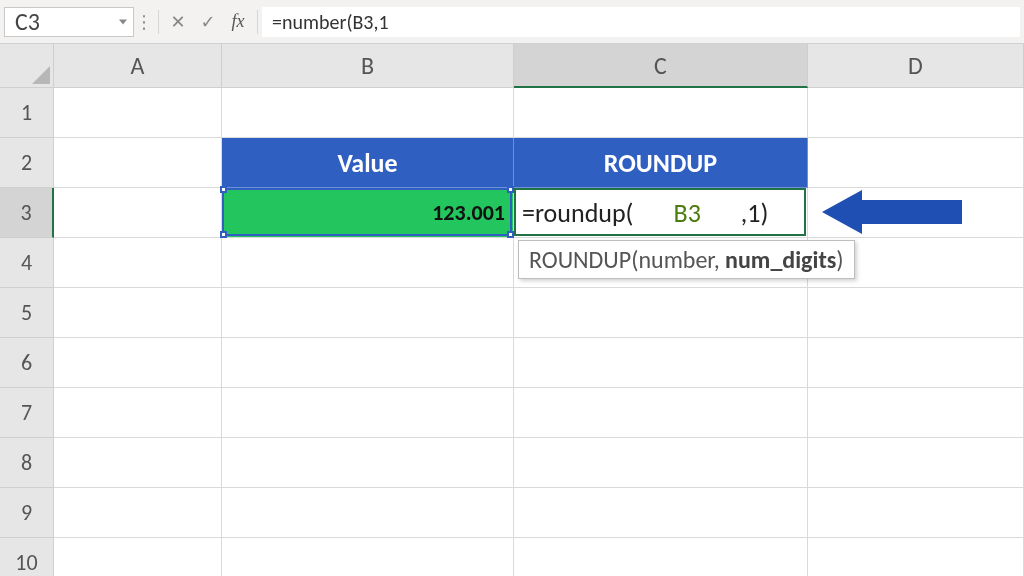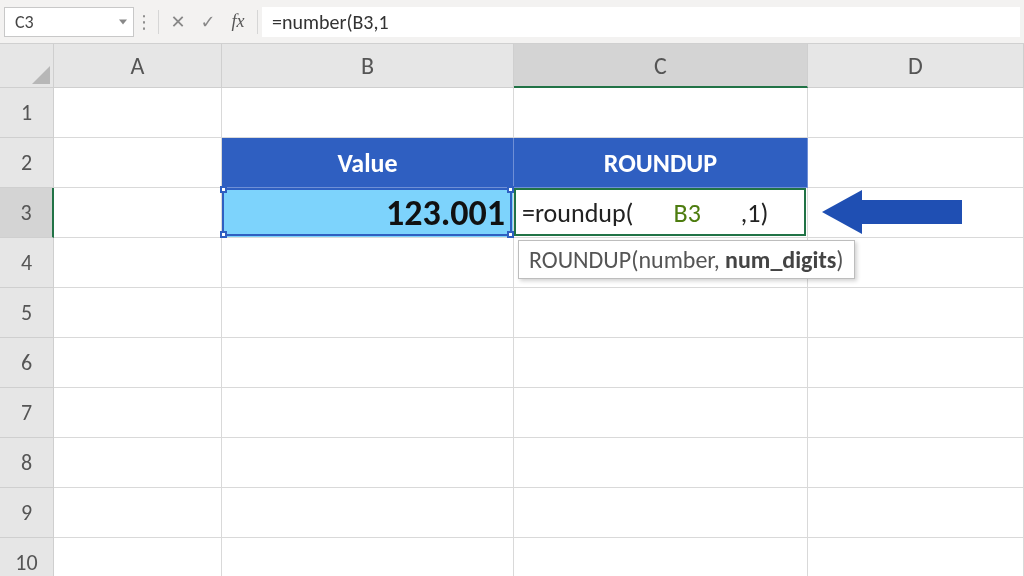--- a/index.html
+++ b/index.html
@@ -24,21 +24,21 @@
     padding: 0 4px;
   }
   .name-box {
     width: 130px;
     height: 30px;
     background: #ffffff;
     border: 1px solid #c8c8c8;
     display: flex;
     align-items: center;
     padding: 0 10px;
-    font-size: 18px;
+    font-size: 24px;
     color: #444;
     position: relative;
   }
   .name-box .nb-arrow {
     position: absolute;
     right: 6px;
     top: 50%;
     transform: translateY(-50%);
     width: 0; height: 0;
     border-left: 4px solid transparent;
@@ -150,25 +150,25 @@
   .hdr-cell {
     background: #2f5fc1;
     color: #ffffff;
     font-weight: 700;
     justify-content: center;
     border-right: 1px solid #6f8fd6;
     border-bottom: 1px solid #6f8fd6;
     font-size: 26px;
   }
   .value-cell {
-    background: #7dd3fc;
+    background: #22c55e;
     color: #111;
     font-weight: 700;
     justify-content: flex-end;
-    font-size: 36px;
+    font-size: 22px;
   }
   .ref-outline {
     position: absolute;
     border: 2px solid #2f5fc1;
     pointer-events: none;
   }
   .ref-outline .sq {
     position: absolute;
     width: 7px; height: 7px;
     background: #ffffff;

